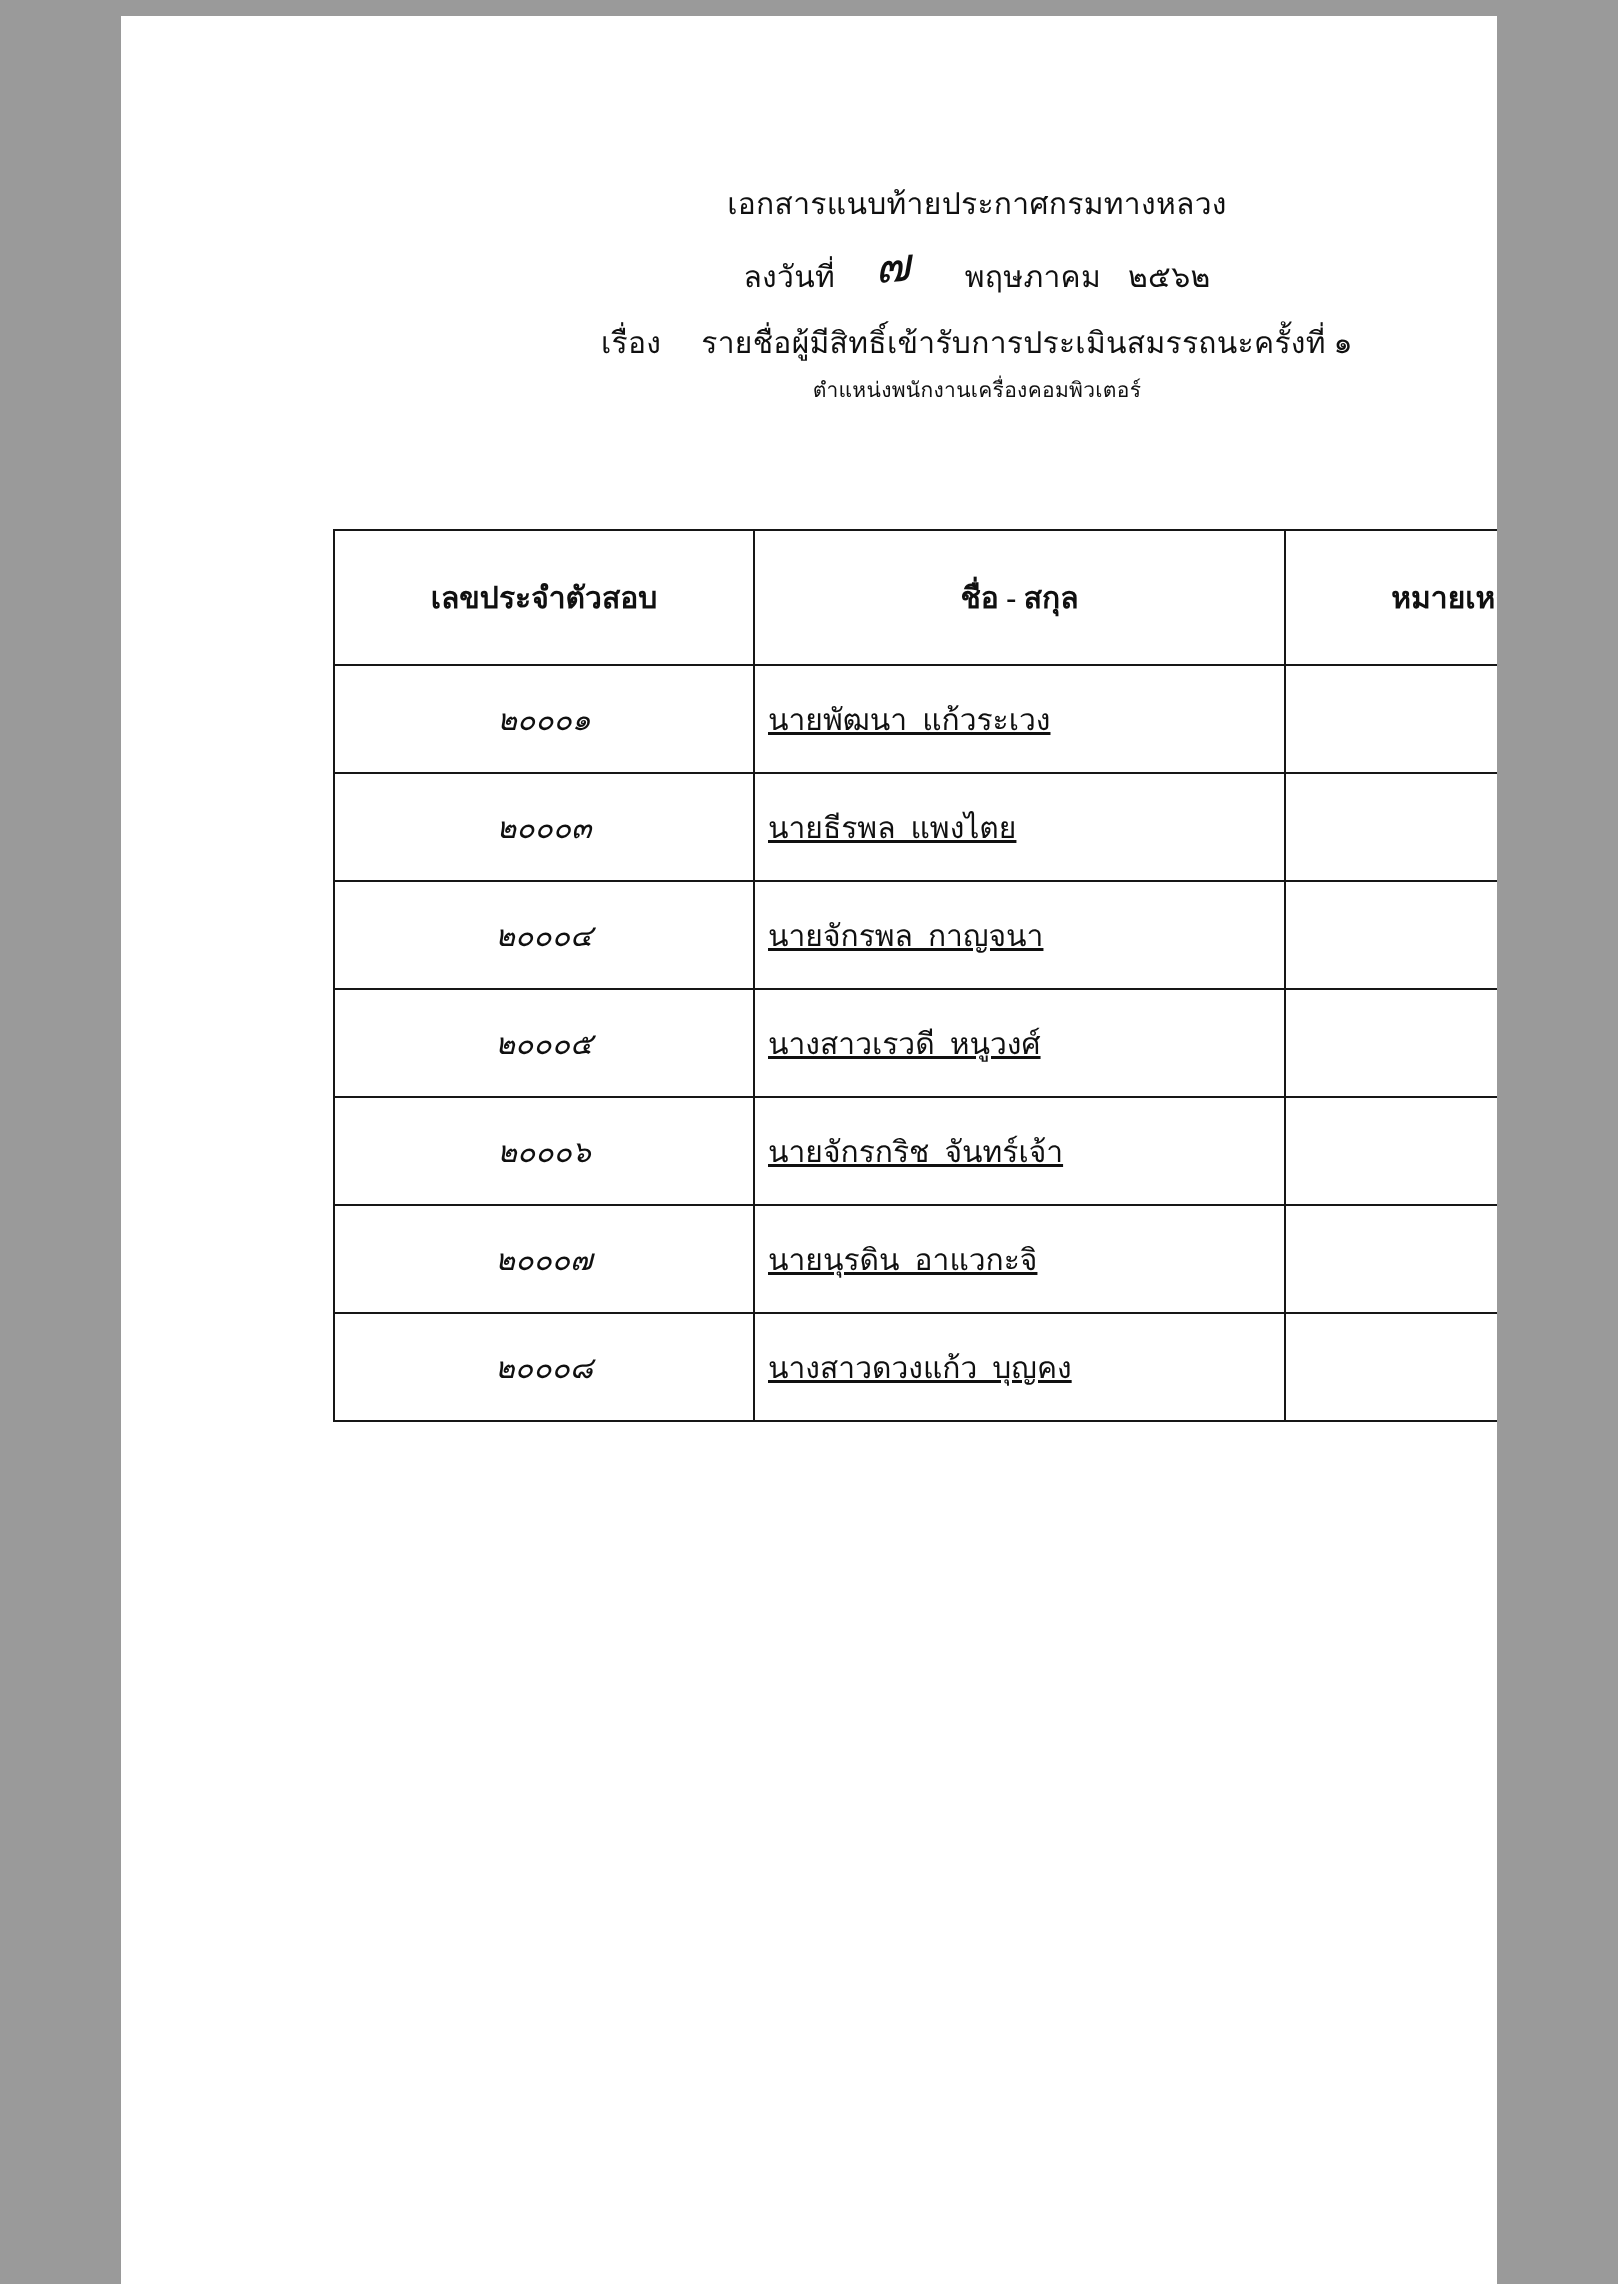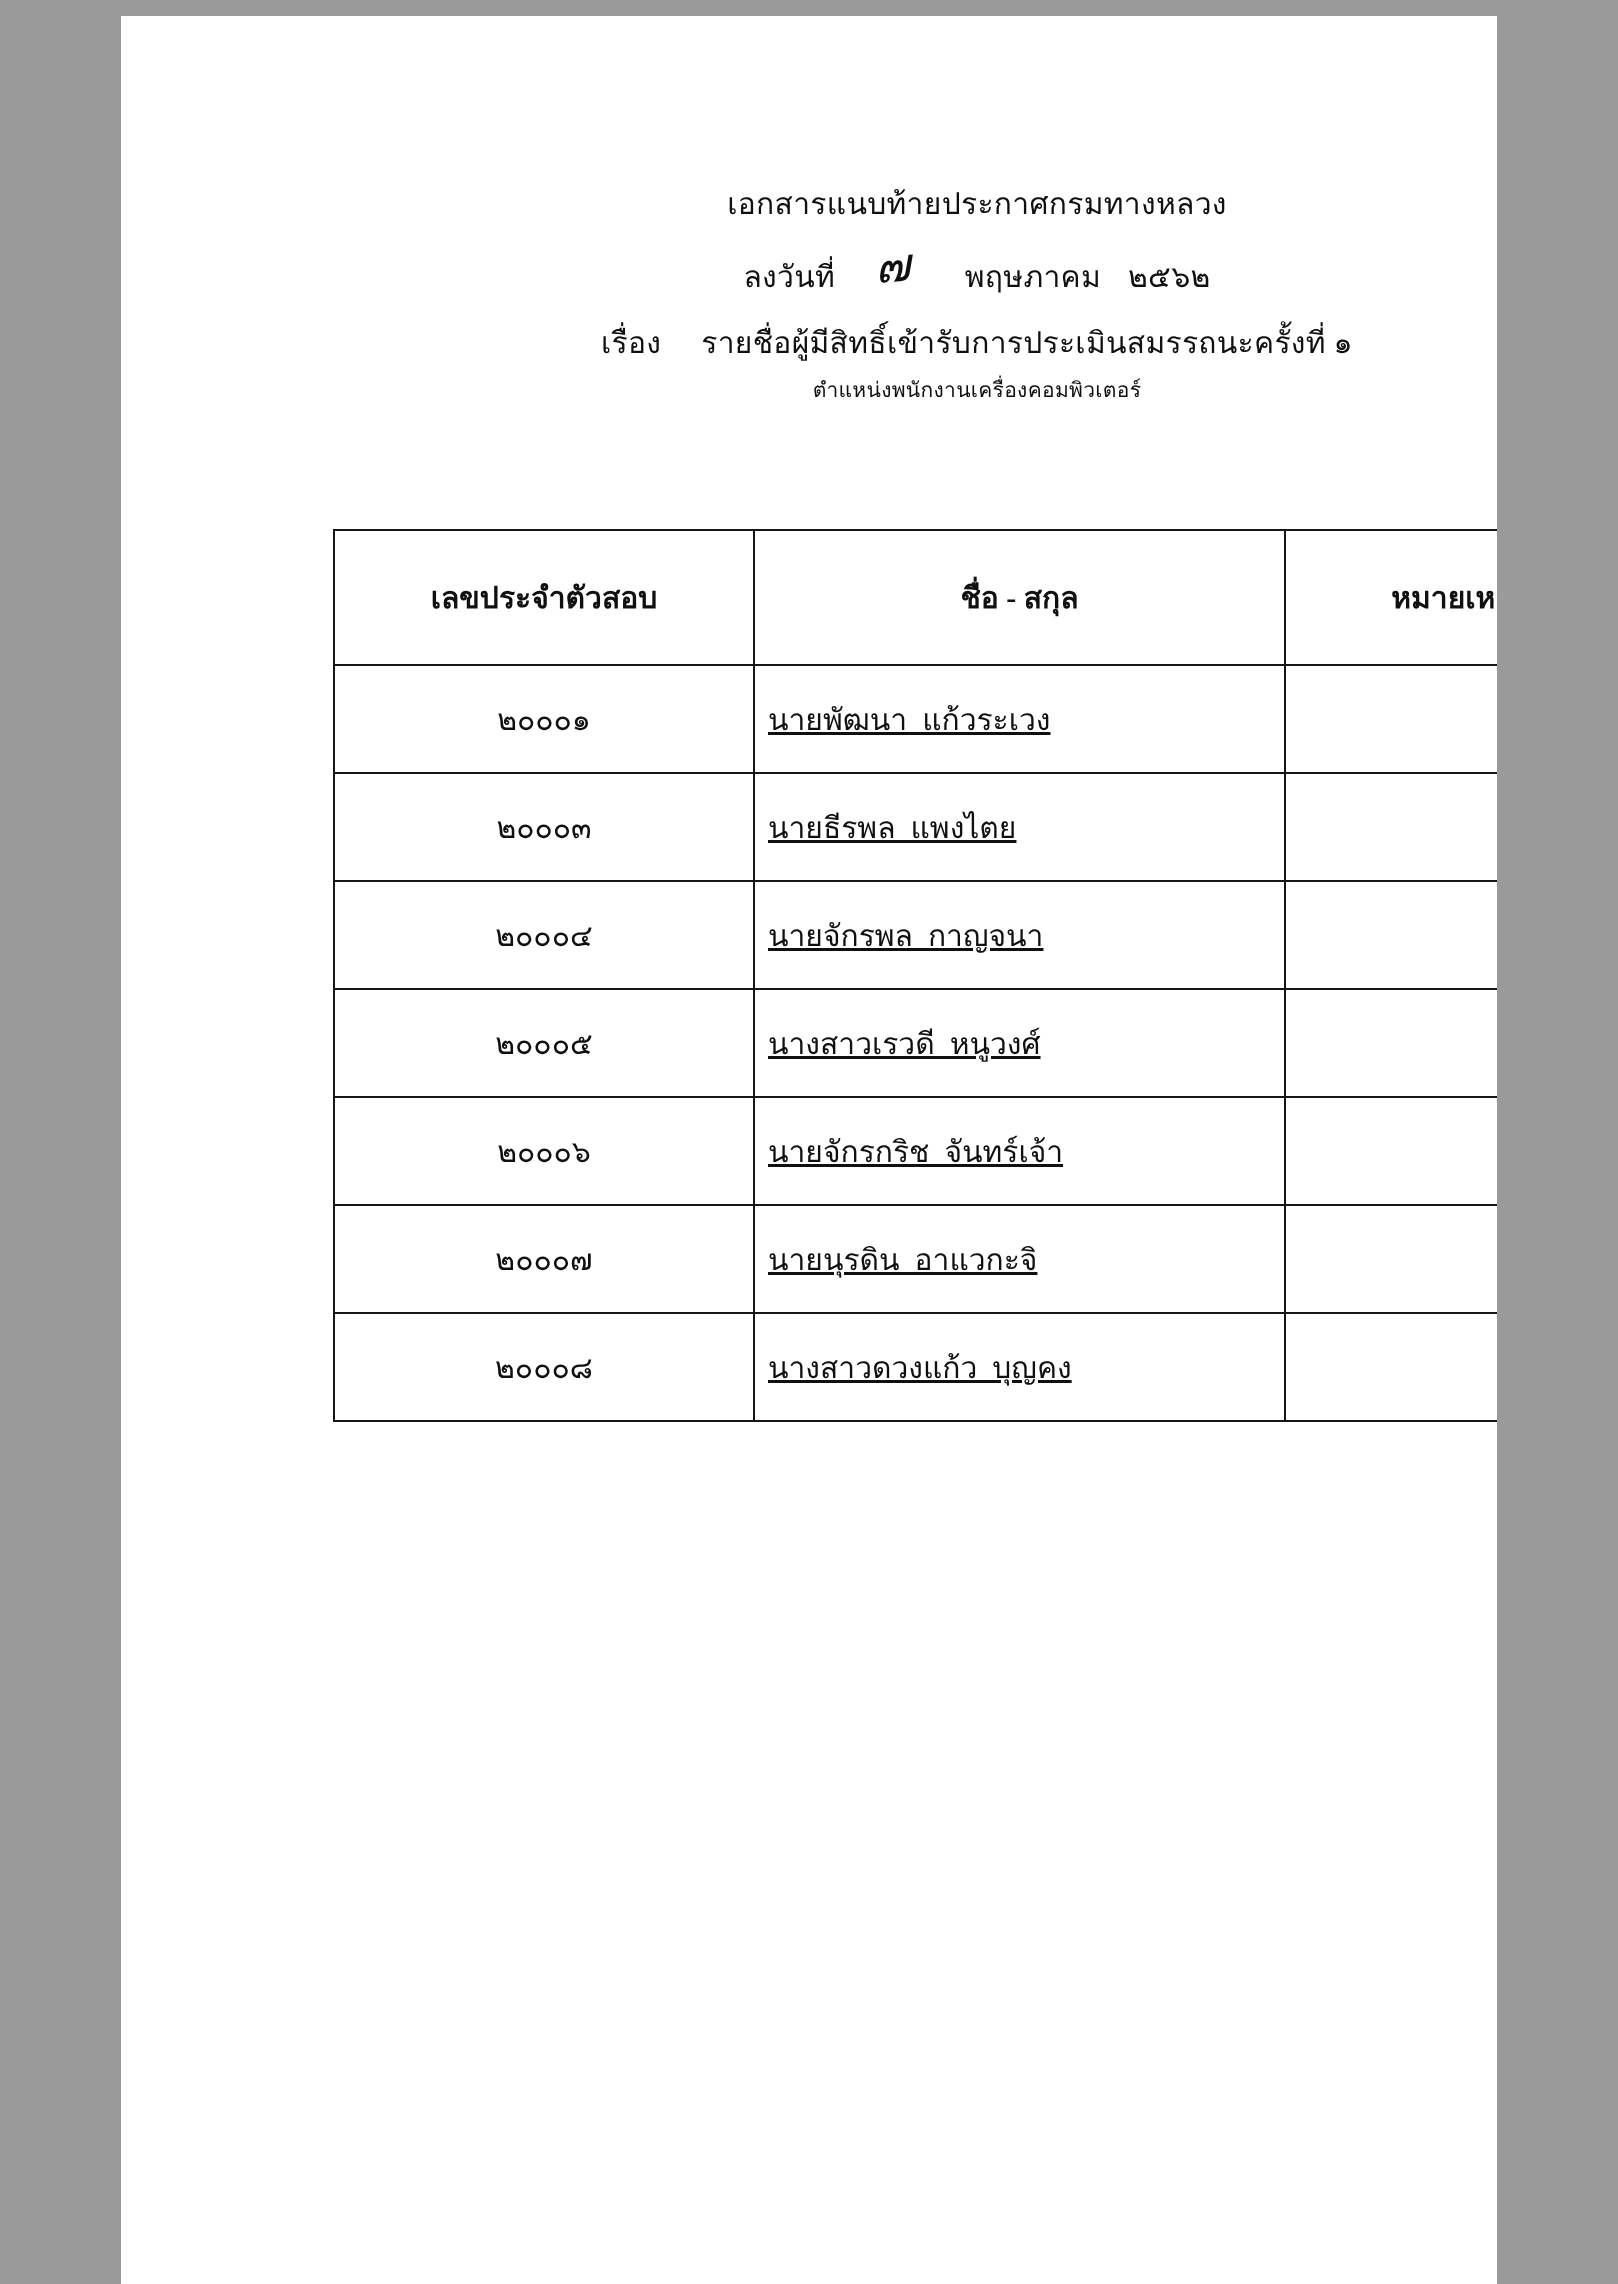--- a/index.html
+++ b/index.html
@@ -68,21 +68,21 @@
   table.roster thead th {
     height: 107px;
     font-weight: bold;
     text-align: center;
     vertical-align: middle;
   }
   table.roster tbody td {
     height: 80px;
     vertical-align: middle;
   }
-  td.id-cell   { text-align: center; }
+  td.id-cell   { text-align: center; font-style: italic; }
   td.name-cell { text-align: left; padding-left: 14.2px; white-space: pre-wrap; text-decoration: underline; }
   td.note-cell { text-align: center; }
 </style>
 </head>
 <body>
 
 <div class="page">
 
   <div class="hline title-line">เอกสารแนบท้ายประกาศกรมทางหลวง</div>
 

